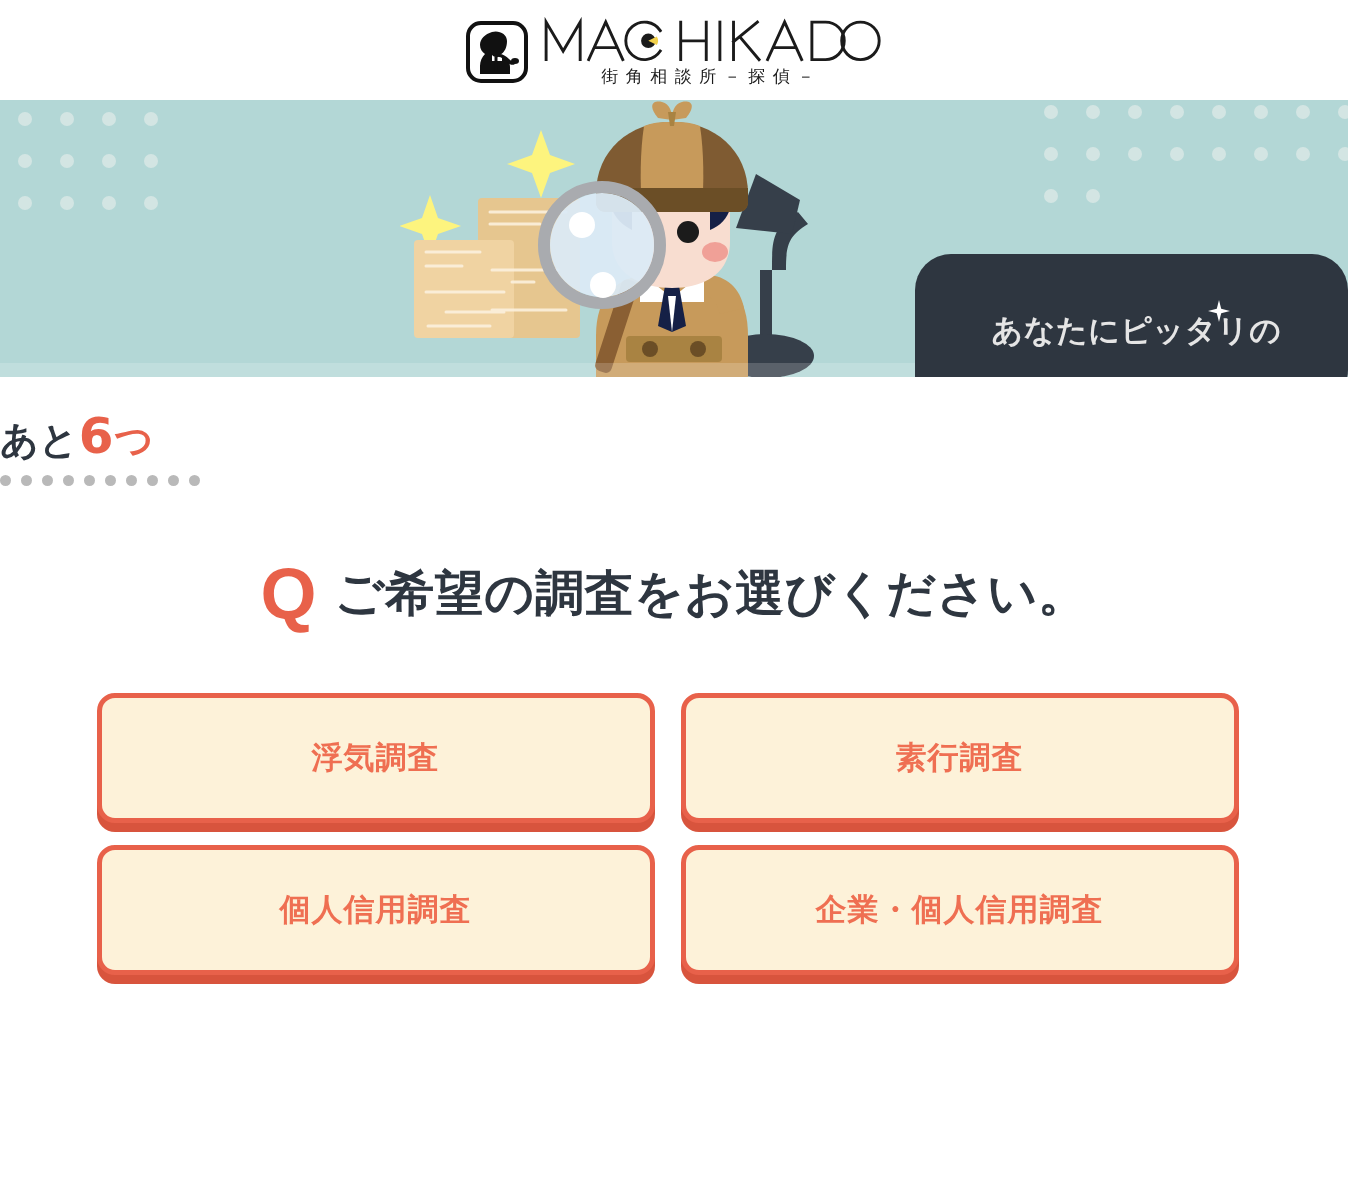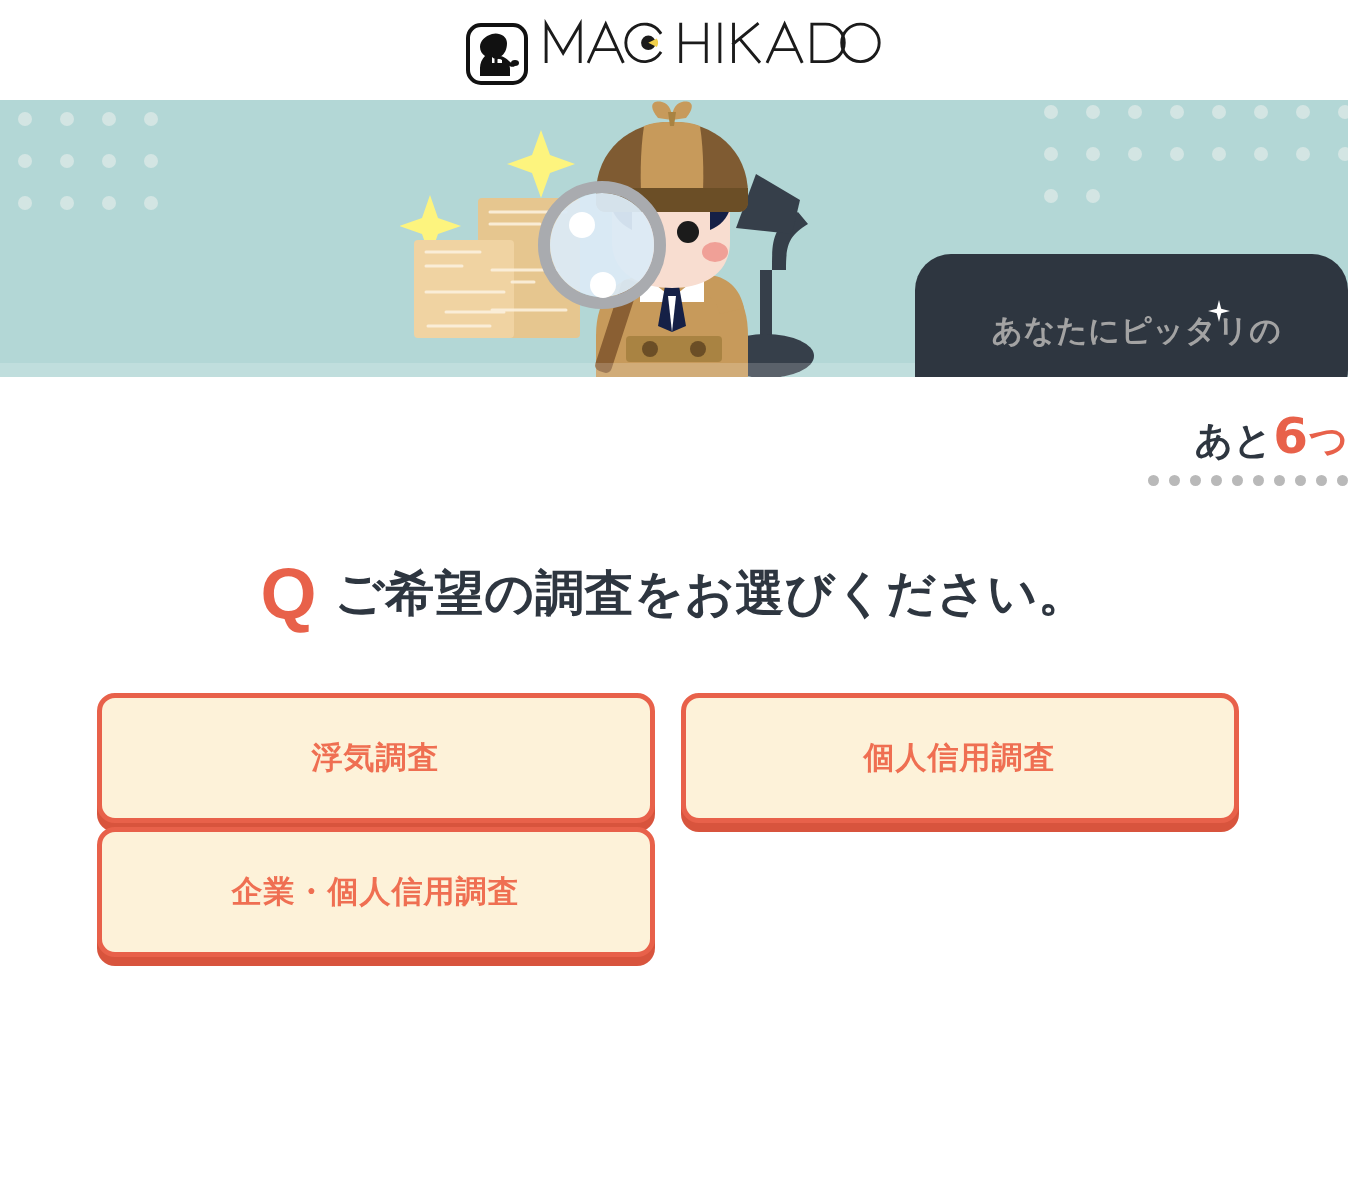--- a/index.html
+++ b/index.html
@@ -99,21 +99,21 @@
     left: 915px;
     top: 154px;
     width: 433px;
     height: 152px;
     background: #2e3640;
     border-radius: 36px 36px 36px 8px;
     display: flex;
     align-items: center;
     justify-content: center;
     flex-direction: column;
-    color: #a3a3a3;
+    color: #e5e5e5;
     z-index: 5;
     padding-left: 10px;
   }
   .speech-bubble:after {
     content: "";
     position: absolute;
     left: 4px;
     bottom: -20px;
     width: 46px;
     height: 34px;
@@ -137,22 +137,21 @@
     width: 22px;
     height: 22px;
     pointer-events: none;
   }
 
   
   .progress-wrap {
     margin-top: 34px;
     display: flex;
     flex-direction: column;
-    align-items: flex-end;
-    padding-left: 24px;
+    align-items: flex-start;
   }
   .progress-count {
     font-size: 38px;
     font-weight: 700;
     color: #2e3640;
     letter-spacing: 0px;
     line-height: 1;
     font-family: "DejaVu Sans", sans-serif;
     display: flex;
     align-items: baseline;
@@ -203,21 +202,21 @@
     white-space: nowrap;
     font-family: "DejaVu Sans", sans-serif;
   }
 
   
   .answers {
     margin: 63px auto 0 auto;
     width: 1155px;
     display: flex;
     flex-wrap: wrap;
-    gap: 4px 26px;
+    gap: 22px 26px;
   }
   .answer-btn {
     width: 558px;
     height: 130px;
     background: #fdf2d9;
     border: 5px solid #e8614a;
     border-radius: 18px;
     box-shadow: 0 9px 0 0 #d8543d;
     display: flex;
     align-items: center;
@@ -267,20 +266,21 @@
           <path d="M266 50 L286 6 L306 50 M274 36 L298 36"></path>
 
           <path d="M318 6 L318 50 L334 50 A22 22 0 0 0 334 6 L318 6"></path>
 
           <circle cx="375" cy="28" r="22"></circle>
         </g>
 
         <circle cx="126" cy="28" r="8.5" fill="#1b1b1b"></circle>
         <path d="M126 28 L136 23 A10 10 0 0 1 136 33 Z" fill="#f2d14b"></path>
       </svg>
+      <div class="logo-sub">街角相談所－探偵－</div>
     </div>
   </div>
 </header>
 
 <section class="hero">
 
   <svg class="hero-dots-left" viewBox="0 0 190 140">
     <g fill="#d3e5e3">
       <circle cx="11" cy="11" r="7"></circle>
         <circle cx="53" cy="11" r="7"></circle>
@@ -442,15 +442,16 @@
   </div>
 </div>
 
 <div class="question-row">
   <span class="question-q">Q</span>
   <span class="question-text">ご希望の調査をお選びください。</span>
 </div>
 
 <div class="answers">
   <button class="answer-btn">浮気調査</button>
+  <button class="answer-btn">素行調査</button>
   <button class="answer-btn">個人信用調査</button>
   <button class="answer-btn">企業・個人信用調査</button>
 </div>
 
 </body></html>

